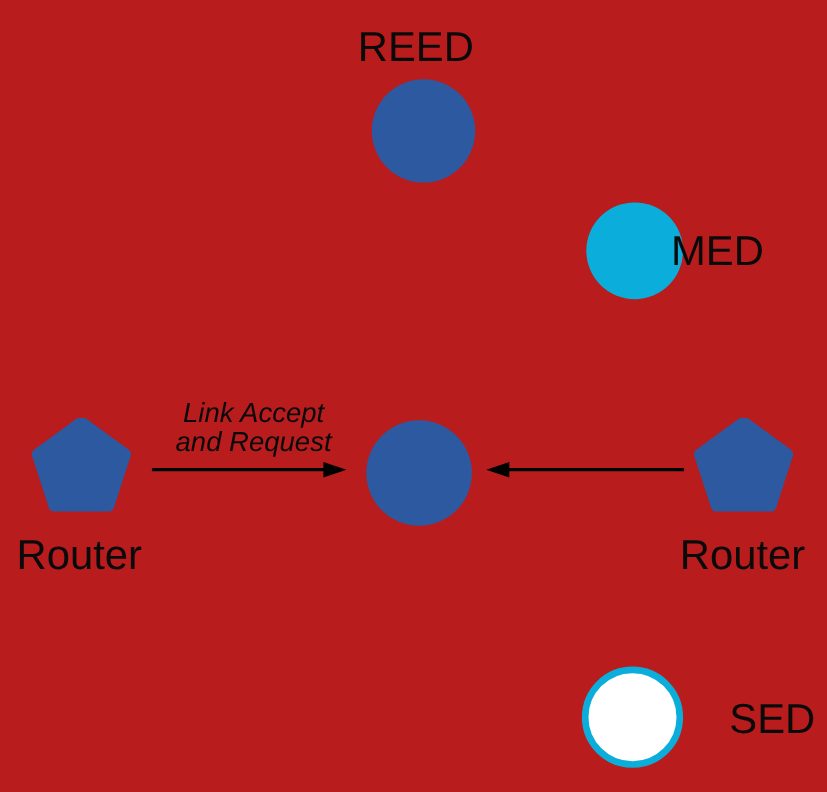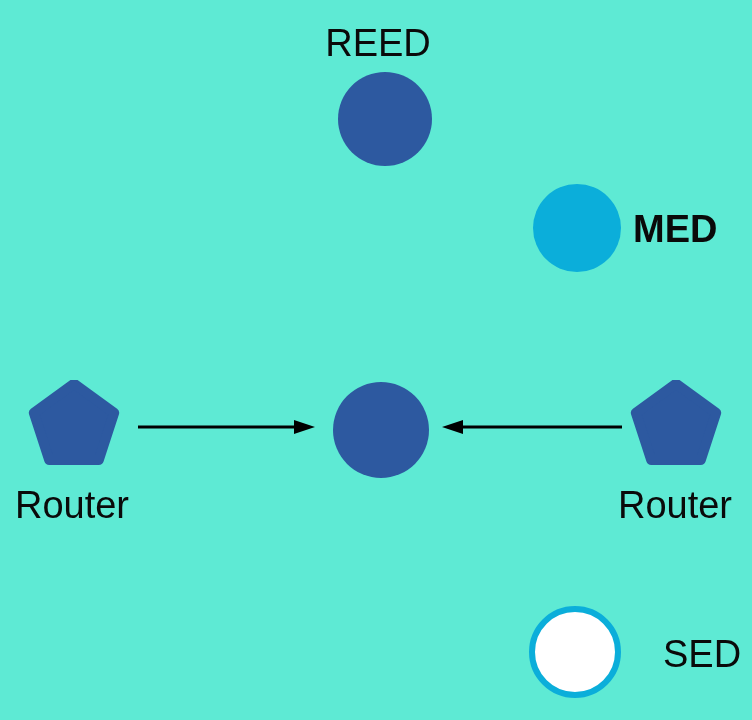--- a/index.html
+++ b/index.html
@@ -4,21 +4,21 @@
 <style>
   html, body {
     margin: 0;
     padding: 0;
     background: #ffffff;
   }
   #canvas {
     position: relative;
     width: 752px;
     height: 720px;
-    background: #5eead4;
+    background: #b91c1c;
     overflow: hidden;
     font-family: "Liberation Sans", "DejaVu Sans", sans-serif;
     color: #000000;
   }
   .abs { position: absolute; }
   .node-label {
     font-size: 38px;
     line-height: 1;
     color: #0a0a0a;
     white-space: nowrap;
@@ -41,22 +41,24 @@
 </style>
 </head>
 <body>
 
 <div id="canvas">
 
   <div class="abs node-label centered" style="left:288px; top:24px; width:180px;">REED</div>
   <div class="circle" style="left: 338px; top: 72px; width: 94px; height: 94px; background-color: rgb(45, 89, 160);"></div>
 
   <div class="circle" style="left: 533px; top: 184px; width: 88px; height: 88px; background-color: rgb(11, 174, 218);"></div>
-  <div class="abs node-label" style="left:633px; top:210px;font-weight:bold;">MED</div>
+  <div class="abs node-label" style="left:610px; top:210px;">MED</div>
 
+  <div class="edge-label" style="left:138px; top:363px; width:185px;">Link Accept
+and Request</div>
 
   <svg class="abs" style="left:138px; top:419px;" width="178" height="16" viewBox="0 0 178 16">
     <line x1="0" y1="8" x2="158" y2="8" stroke-width="3" stroke="#000000"></line>
     <polygon points="156,1 177,8 156,15" fill="#000000"></polygon>
   </svg>
 
   <div class="circle" style="left: 333px; top: 382px; width: 96px; height: 96px; background-color: rgb(45, 89, 160);"></div>
 
   <svg class="abs" style="left:442px; top:419px;" width="180" height="16" viewBox="0 0 180 16">
     <line x1="180" y1="8" x2="20" y2="8" stroke-width="3" stroke="#000000"></line>

